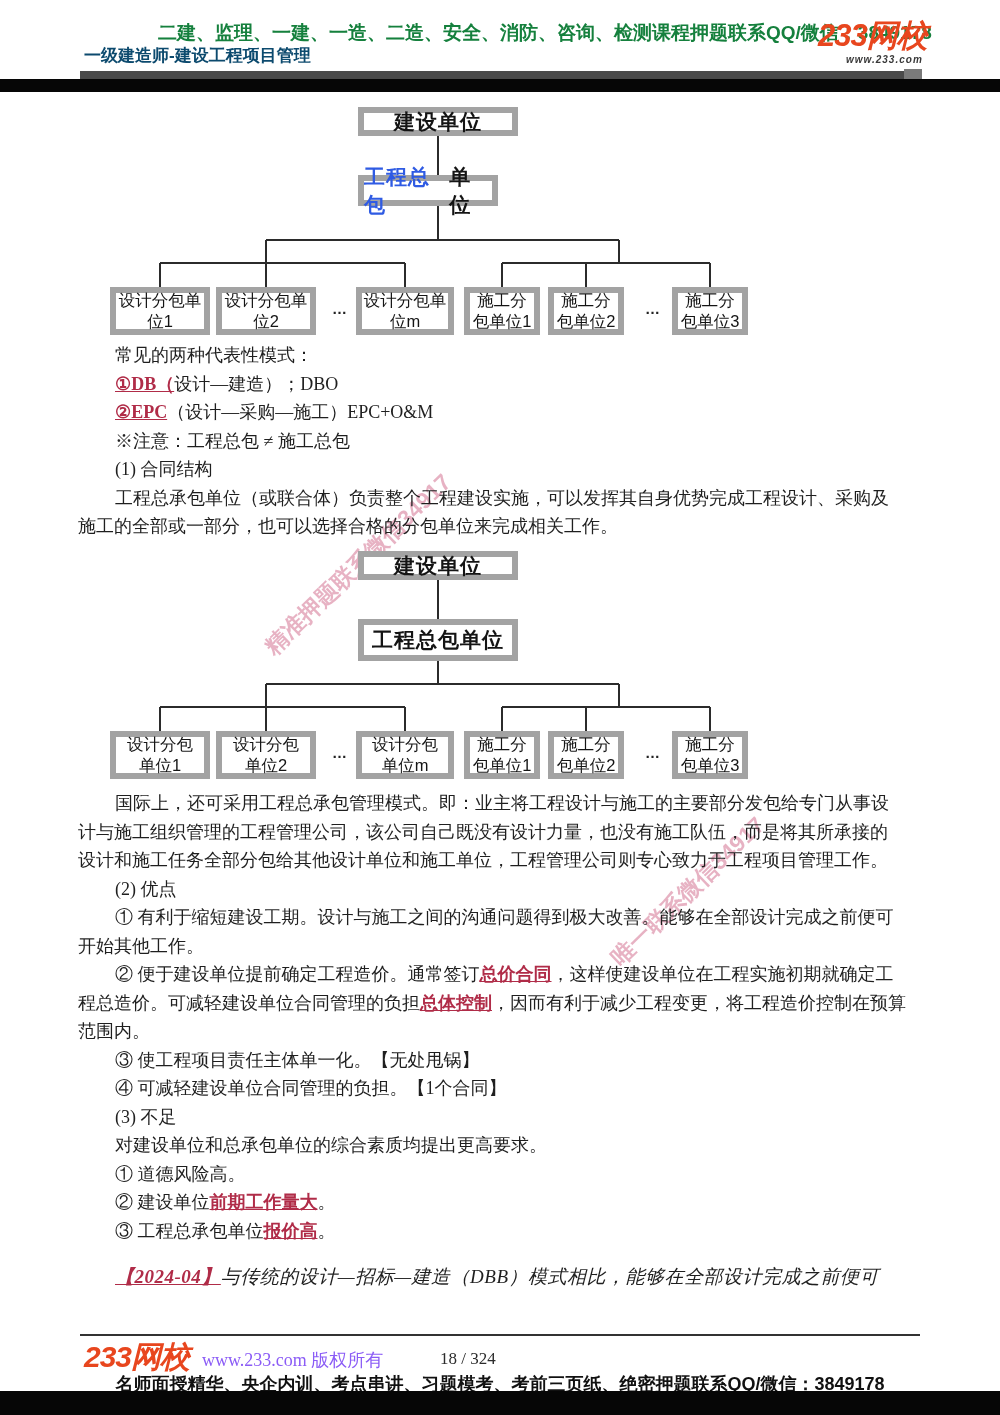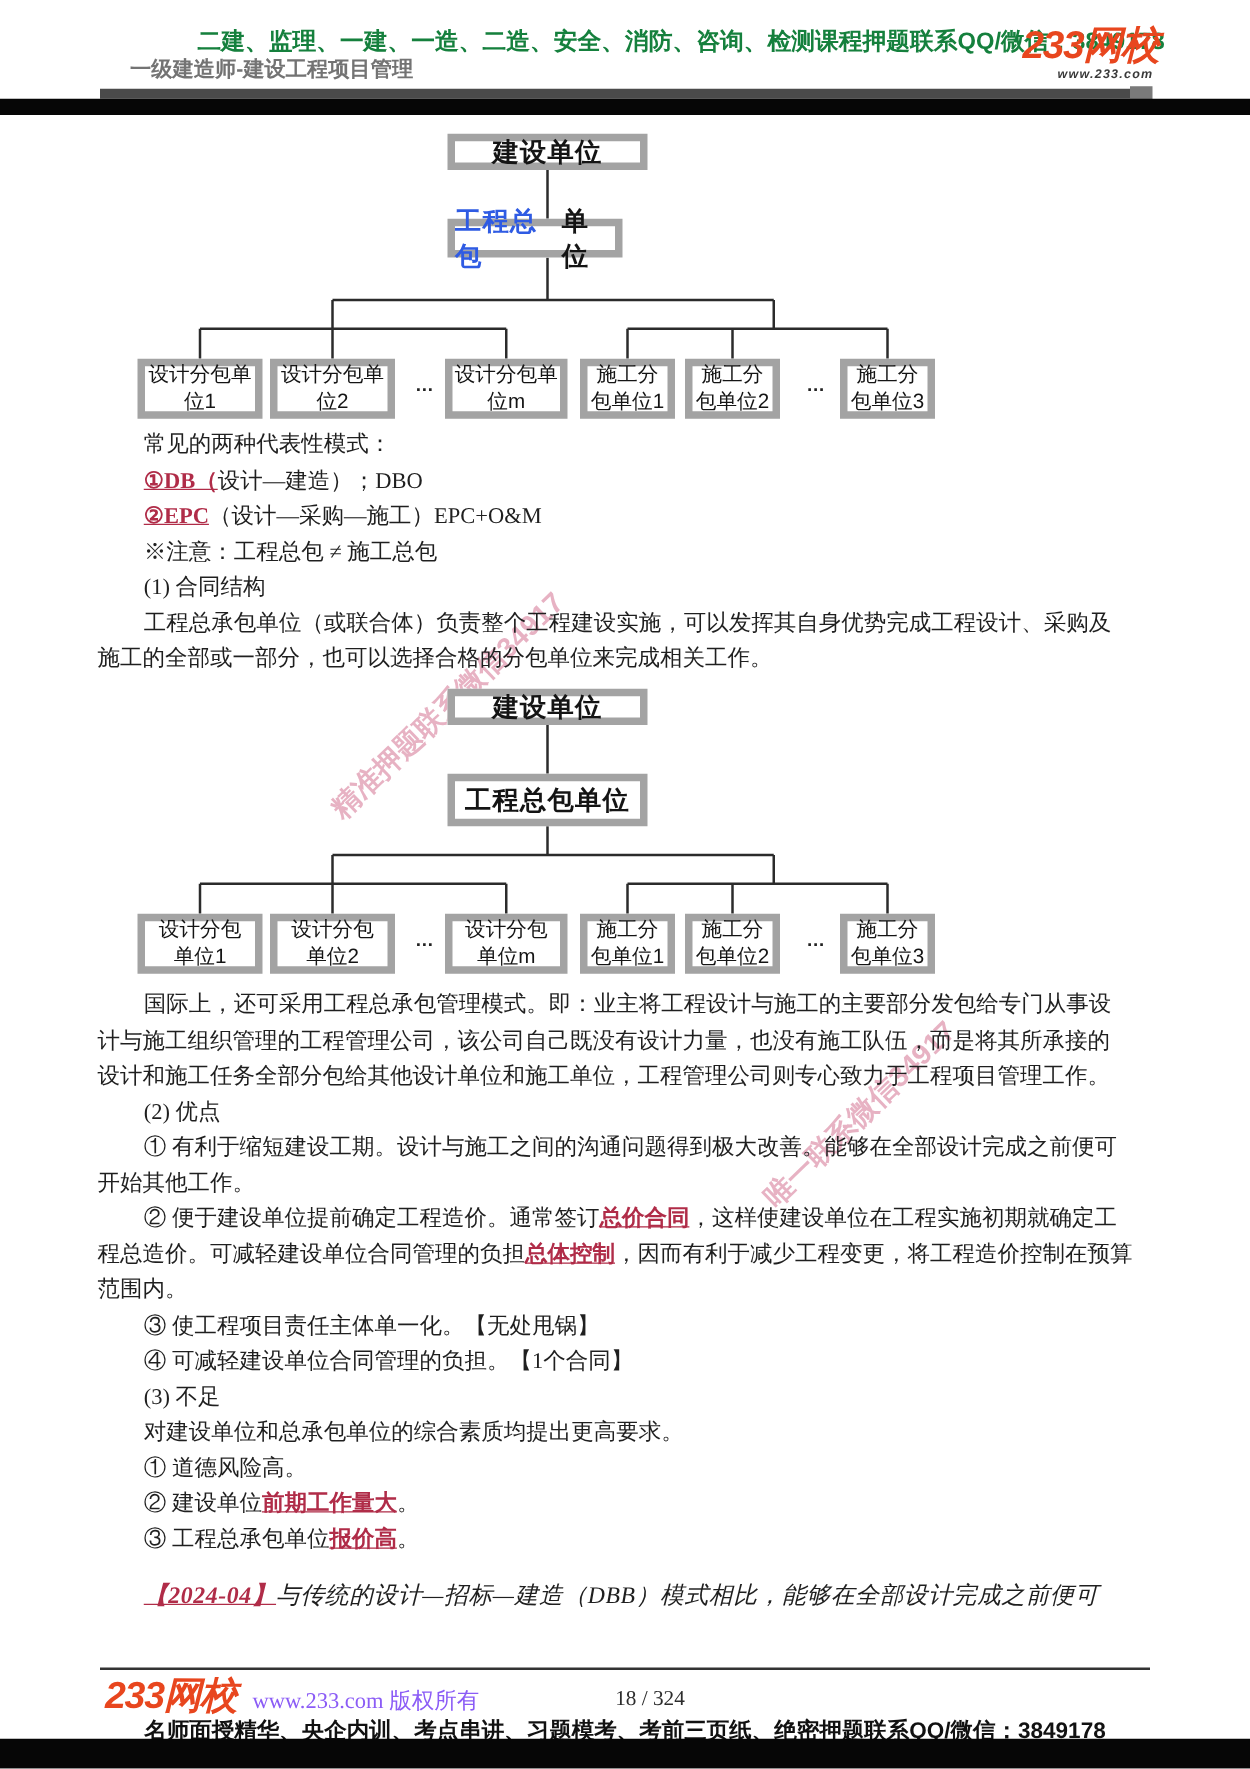--- a/index.html
+++ b/index.html
@@ -1,22 +1,22 @@
 <!DOCTYPE html>
 <html><head>
 <meta charset="utf-8">
 <style>
   html,body{margin:0;padding:0;background:#e9e9e9;}
   .page{position:relative;width:1000px;height:1415px;background:#ffffff;overflow:hidden;
         font-family:"Liberation Serif",serif;color:#1f1f1f;margin:0 auto;}
   
   .hdr-line1{position:absolute;left:158px;top:20px;font-size:19px;font-weight:700;color:#15803d;
              font-family:"Liberation Sans",sans-serif;white-space:nowrap;}
-  .hdr-line2{position:absolute;left:84px;top:44px;font-size:17px;font-weight:700;color:#737373;
-             font-family:"Liberation Sans",sans-serif;white-space:nowrap;margin-left:20px;}
+  .hdr-line2{position:absolute;left:84px;top:44px;font-size:17px;font-weight:700;color:#0c4a6e;
+             font-family:"Liberation Sans",sans-serif;white-space:nowrap;}
   .logo{position:absolute;left:818px;top:20px;font-size:31px;line-height:31px;font-weight:800;
         font-style:italic;color:#e8461e;font-family:"Liberation Sans",sans-serif;letter-spacing:-1px;}
   .logo-sub{position:absolute;left:846px;top:54px;font-size:10px;font-weight:700;font-style:italic;
             color:#3a3a3a;font-family:"Liberation Sans",sans-serif;letter-spacing:1px;}
   .bar-gray{position:absolute;left:80px;top:71px;width:826px;height:8px;background:#4a4a4a;}
   .bar-nub{position:absolute;left:904px;top:69px;width:18px;height:11px;background:#7a7a7a;}
   .bar-black-top{position:absolute;left:0;top:79px;width:1000px;height:13px;background:#060606;}
   
   .wm{position:absolute;width:340px;text-align:center;font-size:23px;font-weight:700;
       color:rgba(214,122,152,0.58);font-family:"Liberation Sans",sans-serif;white-space:nowrap;
@@ -37,21 +37,21 @@
   #body2{top:789px;}
   .body-line{white-space:nowrap;}
   .body-line.ind{padding-left:37px;}
   .red{color:#b02c48;font-weight:700;text-decoration:underline;}
   .kai{font-style:italic;font-size:19px;letter-spacing:0.5px;}
   
   .ftr-rule{position:absolute;left:80px;top:1334px;width:840px;height:2px;background:#333;}
   .ftr-logo{position:absolute;left:84px;top:1342px;font-size:30px;line-height:30px;font-weight:800;
             font-style:italic;color:#e8461e;font-family:"Liberation Sans",sans-serif;letter-spacing:-1px;}
   .ftr-copy{position:absolute;left:202px;top:1348px;font-size:18px;color:#8b5cf6;white-space:nowrap;}
-  .ftr-page{position:absolute;left:440px;top:1349px;width:160px;text-align:center;font-size:17px;color:#2c2c2c;}
+  .ftr-page{position:absolute;left:440px;top:1349px;width:160px;text-align:left;font-size:17px;color:#2c2c2c;}
   .ftr-promo{position:absolute;left:0;top:1372px;width:1000px;text-align:center;font-size:18px;
              font-weight:700;color:#111;font-family:"Liberation Sans",sans-serif;white-space:nowrap;z-index:3;}
   .bar-black-bottom{position:absolute;left:0;top:1391px;width:1000px;height:24px;background:#060606;z-index:4;}
 </style>
 </head>
 <body>
 
 <div class="page">
 
   <div class="hdr-line1">二建、监理、一建、一造、二造、安全、消防、咨询、检测课程押题联系QQ/微信：3849178</div>

